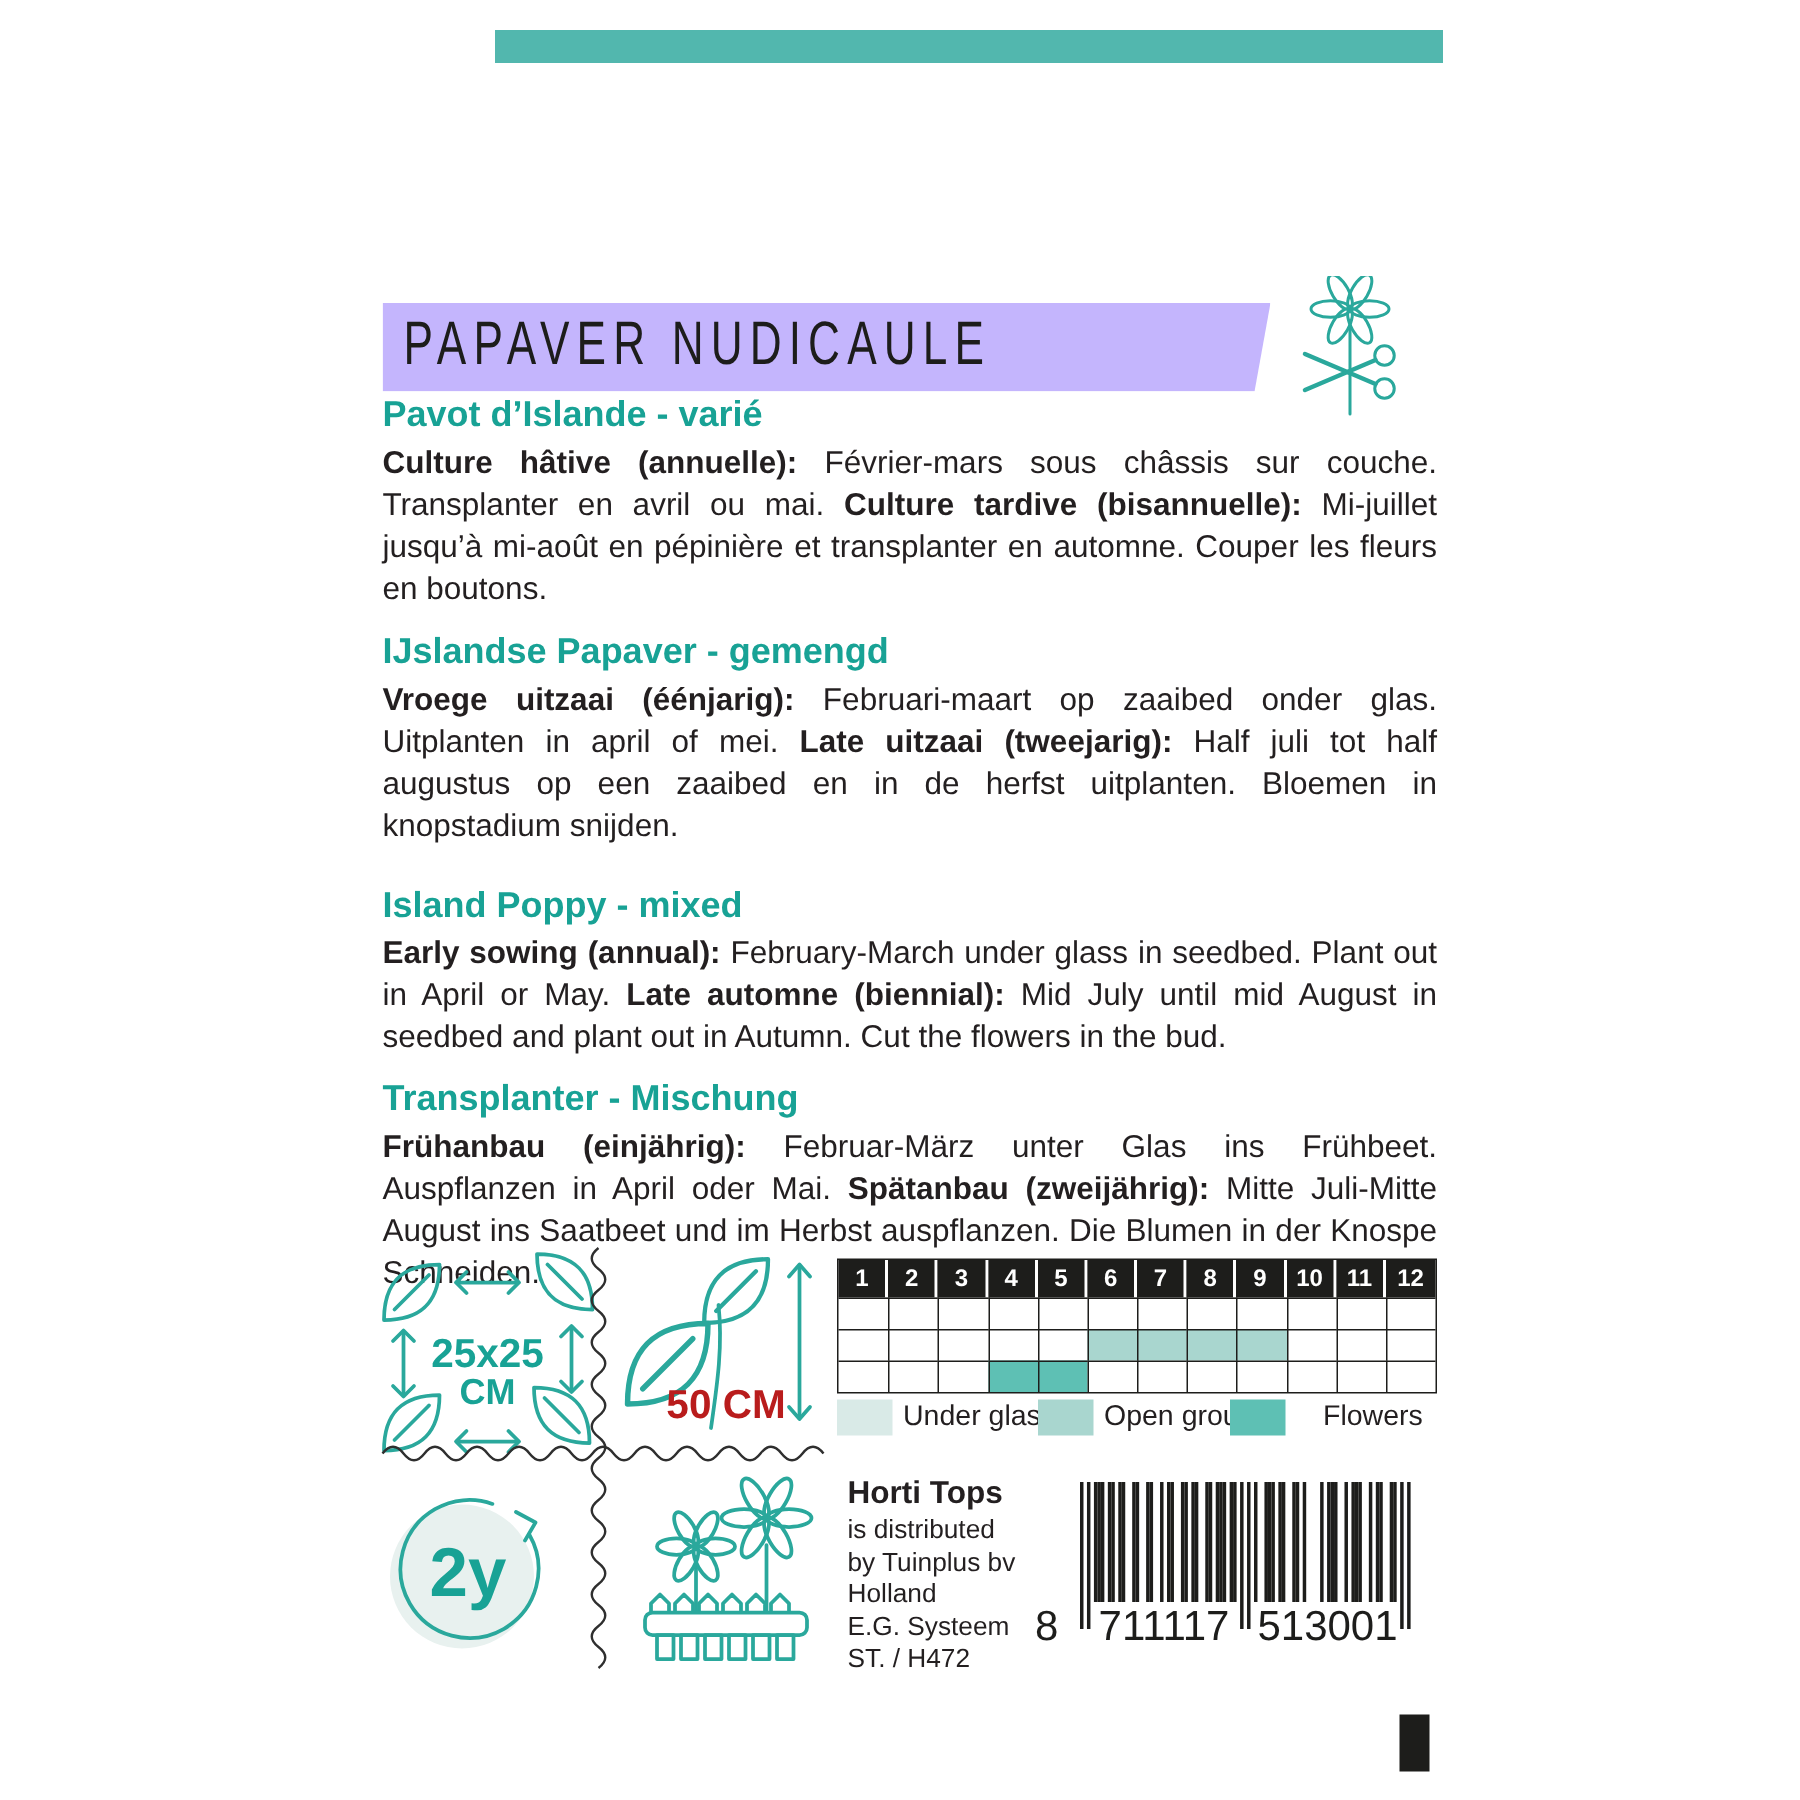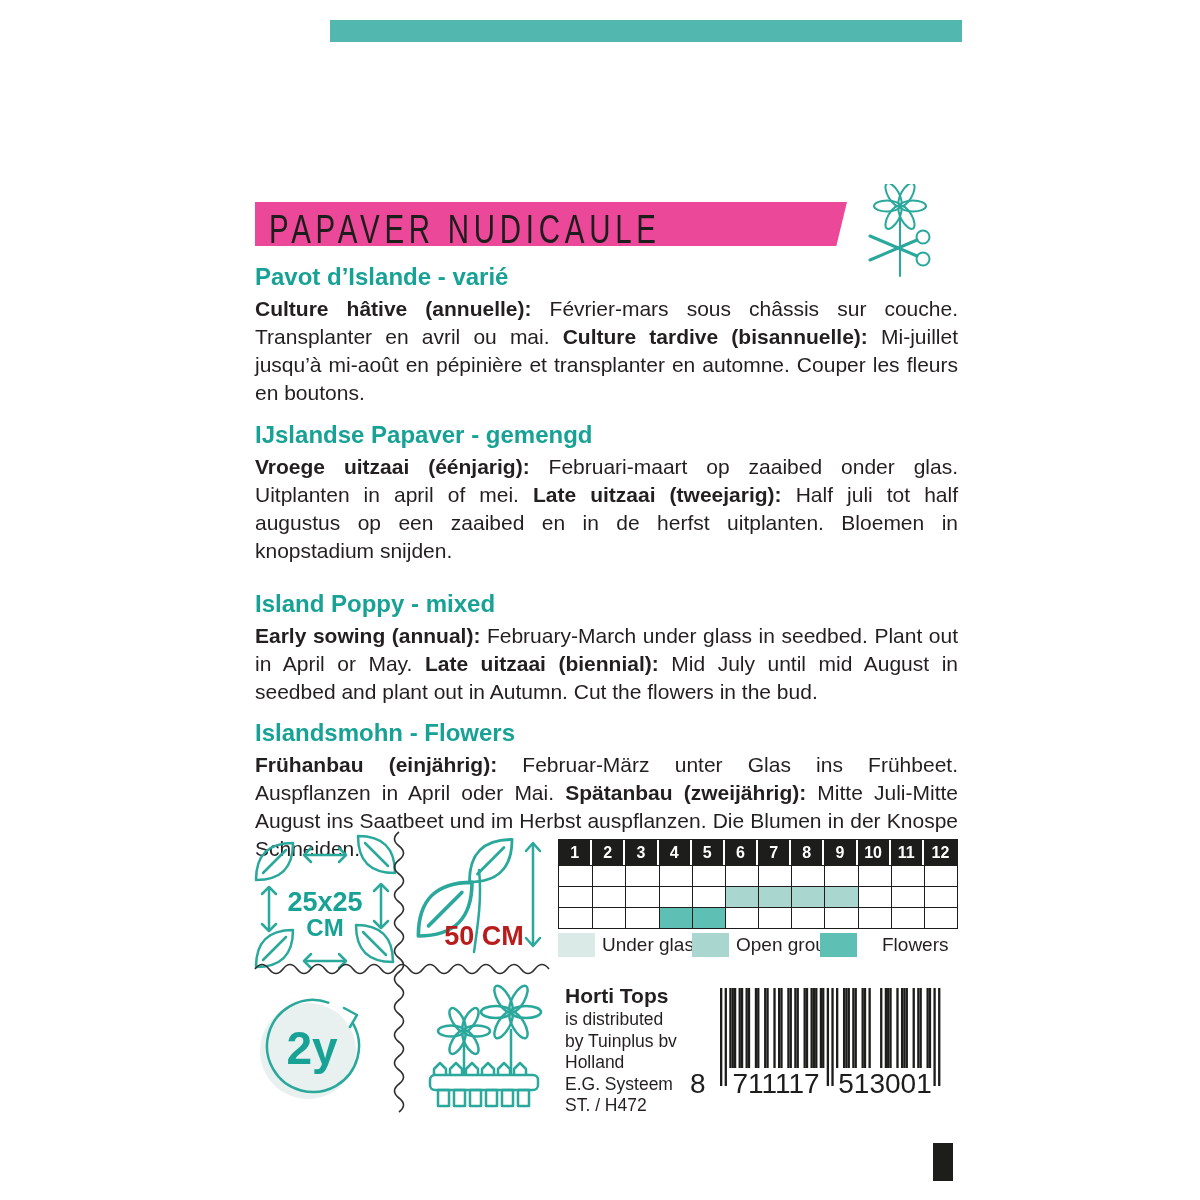--- a/index.html
+++ b/index.html
@@ -2,21 +2,21 @@
 <html><head>
 <meta charset="utf-8">
 <style>
   html,body{margin:0;padding:0;background:#fff;}
   .page{position:relative;width:1200px;height:1200px;background:#fff;overflow:hidden;
         font-family:"Liberation Sans",sans-serif;color:#231f20;}
   .abs{position:absolute;}
 
   .teal-bar{left:330px;top:20px;width:632px;height:22px;background:#52b7ae;}
 
-  .banner{left:255px;top:202px;width:592px;height:44px;background:#ec4899;
+  .banner{left:255px;top:202px;width:592px;height:59px;background:#c4b5fd;
           clip-path:polygon(0 0,100% 0,98.2% 100%,0 100%);}
   .banner-title{display:inline-block;margin:10px 0 0 14px;font-size:31px;font-weight:500;
           letter-spacing:5px;color:#1d1d1b;transform:scale(.95,1.32);transform-origin:0 55%;white-space:nowrap;}
 
   .flower-icon{left:860px;top:184px;}
 
   .content{left:255px;top:262px;width:703px;}
   .lang-section h2{margin:0;font-size:24px;line-height:30px;font-weight:bold;color:#18a295;}
   .lang-section p{margin:3px 0 0;font-size:21px;line-height:28px;text-align:justify;color:#231f20;}
   .lang-section p b{font-weight:bold;}
@@ -98,24 +98,24 @@
     <section class="lang-section s-fr">
       <h2>Pavot d’Islande - varié</h2>
       <p><b>Culture hâtive (annuelle):</b><span> Février-mars sous châssis sur couche. Transplanter en avril ou mai. </span><b>Culture tardive (bisannuelle):</b><span> Mi-juillet jusqu’à mi-août en pépinière et transplanter en automne. Couper les fleurs en boutons.</span></p>
     </section>
     <section class="lang-section s-nl">
       <h2>IJslandse Papaver - gemengd</h2>
       <p><b>Vroege uitzaai (éénjarig):</b><span> Februari-maart op zaaibed onder glas. Uitplanten in april of mei. </span><b>Late uitzaai (tweejarig):</b><span> Half juli tot half augustus op een zaaibed en in de herfst uitplanten. Bloemen in knopstadium snijden.</span></p>
     </section>
     <section class="lang-section s-en">
       <h2>Island Poppy - mixed</h2>
-      <p><b>Early sowing (annual):</b><span> February-March under glass in seedbed. Plant out in April or May. </span><b>Late uitzaai (biennial):</b><span> Mid July until mid August in seedbed and plant out in Autumn. Cut the flowers in the bud.</span></p>
+      <p><b>Early sowing (annual):</b><span> February-March under glass in seedbed. Plant out in April or May. </span><b>Late automne (biennial):</b><span> Mid July until mid August in seedbed and plant out in Autumn. Cut the flowers in the bud.</span></p>
     </section>
     <section class="lang-section s-de">
-      <h2>Islandsmohn - Flowers</h2>
+      <h2>Transplanter - Mischung</h2>
       <p><b>Frühanbau (einjährig):</b><span> Februar-März unter Glas ins Frühbeet. Auspflanzen in April oder Mai. </span><b>Spätanbau (zweijährig):</b><span> Mitte Juli-Mitte August ins Saatbeet und im Herbst auspflanzen. Die Blumen in der Knospe Schneiden.</span></p>
     </section>
   </div>
 
   <svg class="abs spacing-icon" width="145" height="150" viewBox="0 0 145 150">
     <g class="icon-stroke">
       <g transform="translate(0,10)">
           <use href="#leafp"></use>
           <path d="M10,33 L33,10"></path>
         </g>

